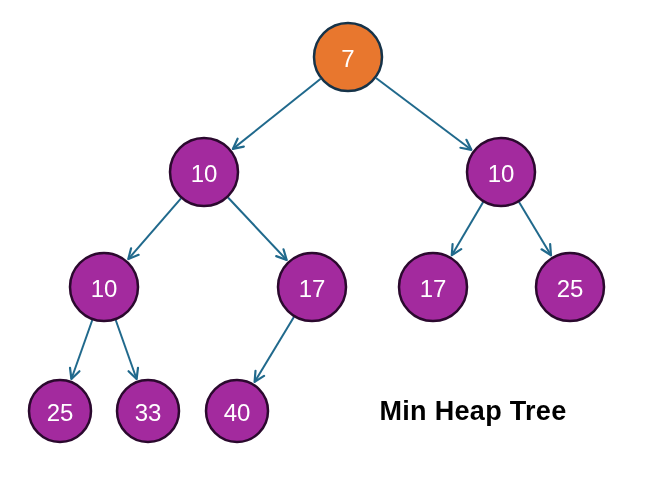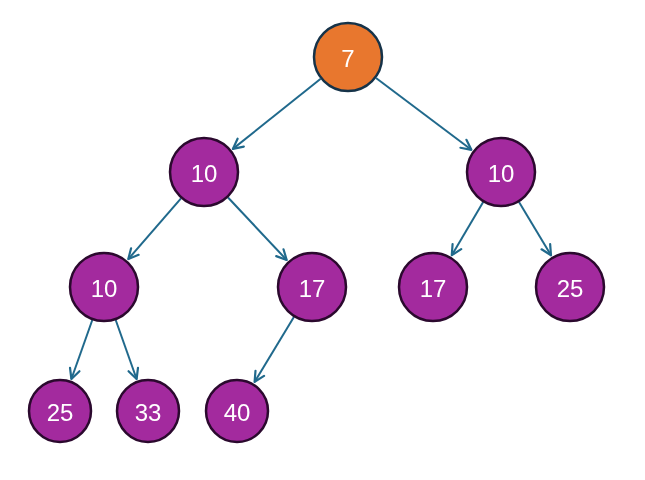--- a/index.html
+++ b/index.html
@@ -94,13 +94,14 @@
         <g>
           <circle cx="148" cy="411" r="31" fill="#A32A9E" stroke="#2B092E" stroke-width="2.5"></circle>
           <text x="148" y="412" class="node-label" fill="#FFFFFF">33</text>
         </g>
         <g>
           <circle cx="237" cy="411" r="31" fill="#A32A9E" stroke="#2B092E" stroke-width="2.5"></circle>
           <text x="237" y="412" class="node-label" fill="#FFFFFF">40</text>
         </g>
       </g>
   </svg>
+  <div class="diagram-title" style="color: rgb(0, 0, 0);">Min Heap Tree</div>
 </div>
 
 </body></html>

